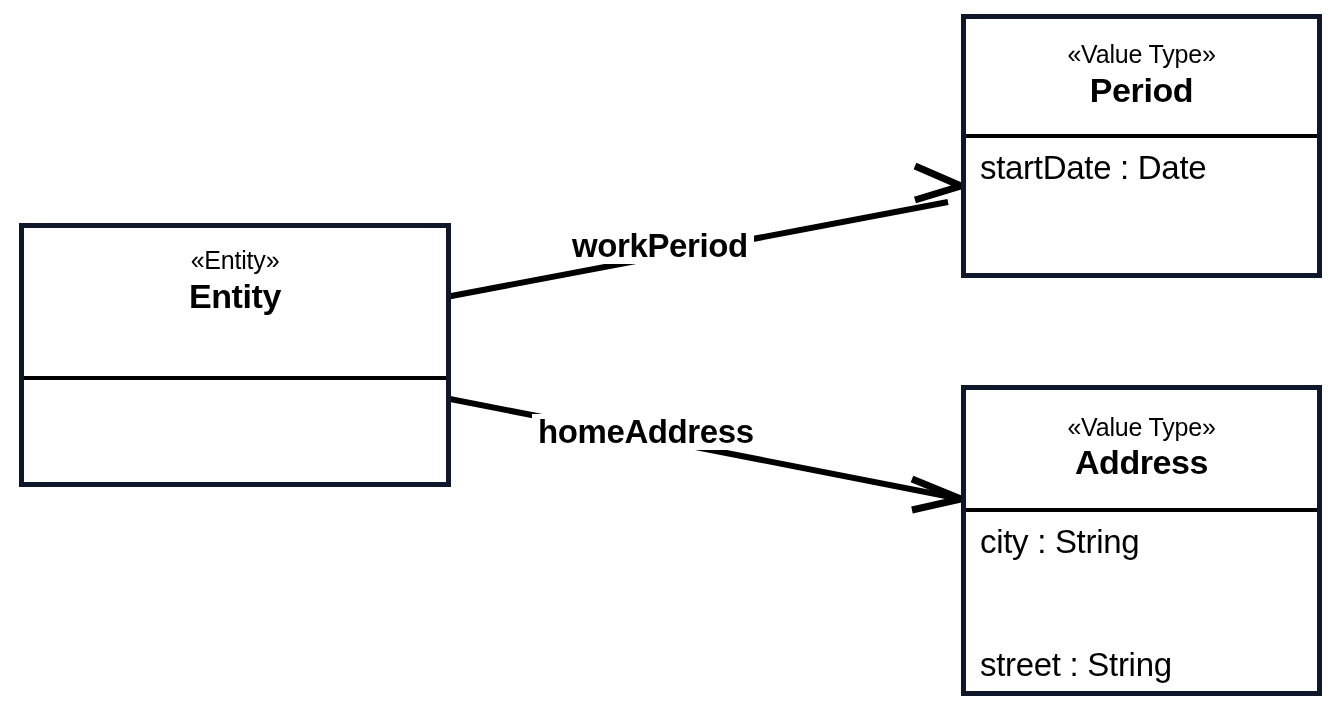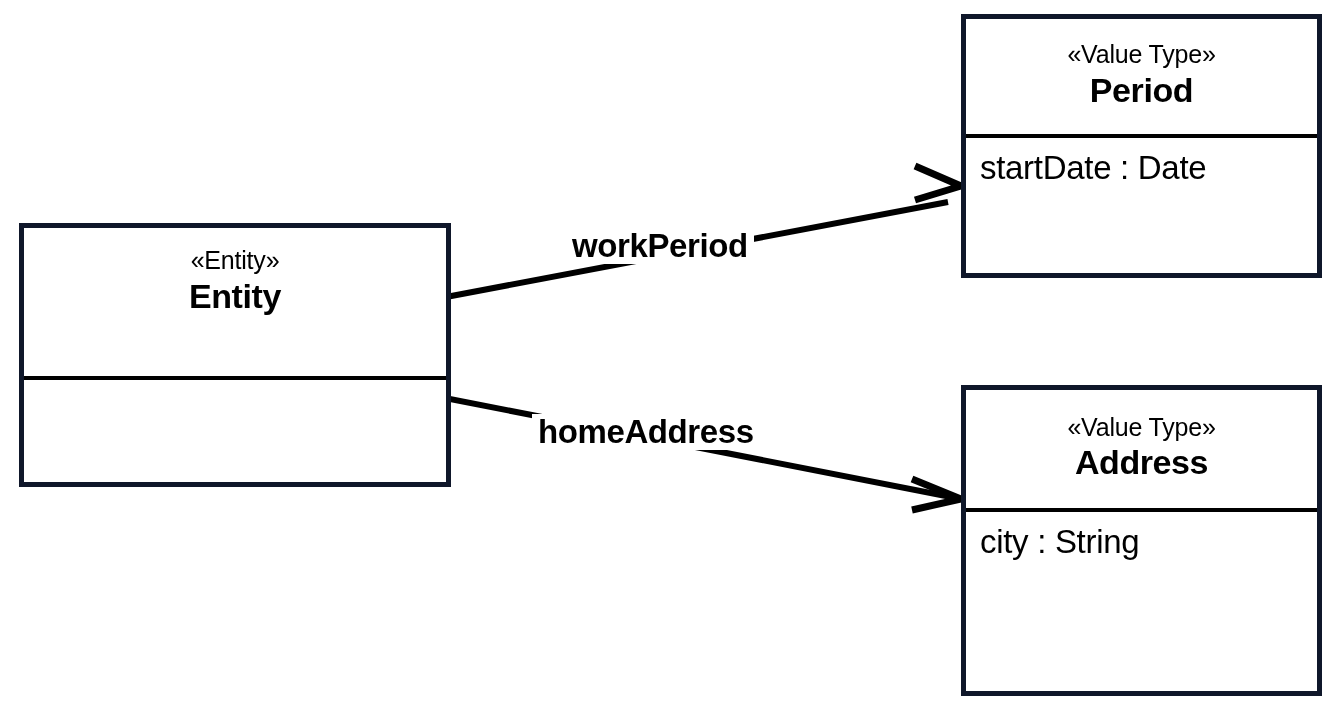--- a/index.html
+++ b/index.html
@@ -141,19 +141,20 @@
   </div>
 
   <div class="uml-class" id="class-address">
     <div class="uml-header">
       <div class="uml-stereotype">«Value Type»</div>
       <div class="uml-classname">Address</div>
     </div>
     <div class="uml-divider"></div>
     <div class="uml-attributes">
       <div class="uml-attribute">city : String</div>
+      <div class="uml-attribute">street : String</div>
     </div>
   </div>
 
   <div class="assoc-label" id="label-workperiod">workPeriod</div>
   <div class="assoc-label" id="label-homeaddress">homeAddress</div>
 
 </div>
 
 </body></html>

